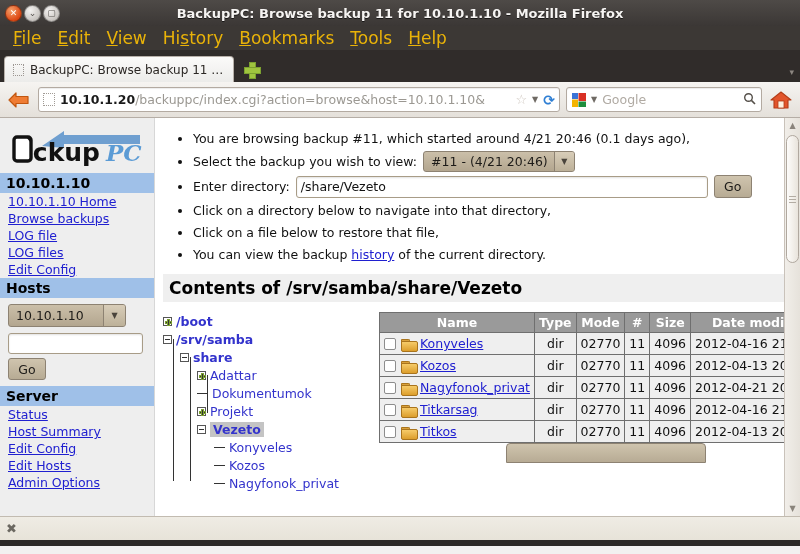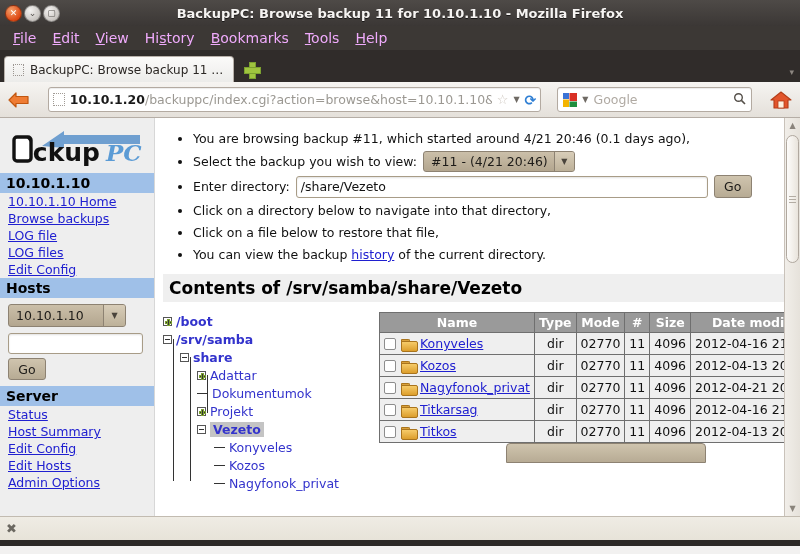--- a/index.html
+++ b/index.html
@@ -36,21 +36,21 @@
     pointer-events: none;
   }
   #window-title-inner { display: inline-block; }
 
   
   #menubar {
     height: 24px; background: #3c3835;
     display: flex; align-items: center; padding-left: 6px; gap: 2px;
   }
   .menu-item {
-    color: #f0abfc; font-size: 14px; padding: 2px 7px; border-radius: 2px;
+    color: #eab308; font-size: 17px; padding: 2px 7px; border-radius: 2px;
   }
   .menu-item span.u { text-decoration: underline; }
 
   
   #tabbar {
     height: 32px; background: #302c2a;
     display: flex; align-items: flex-end; padding-left: 4px; position: relative;
   }
   #tab0 {
     height: 26px; min-width: 230px; max-width: 230px;
@@ -80,21 +80,21 @@
   .plus::before { left: 5px; top: 0; width: 5px; height: 15px; }
   .plus::after  { top: 5px; left: 0; height: 5px; width: 15px; }
   #tabbar-arrow {
     position:absolute; right:6px; bottom:5px; color:#8d8781; font-size:9px;
   }
 
   
   #navbar {
     height: 36px; background: linear-gradient(to bottom,#f6f4f1,#e4e0da);
     border-bottom: 1px solid #b5ada5;
-    display: flex; align-items: center; gap: 16px; padding: 0 6px;
+    display: flex; align-items: center; gap: 6px; padding: 0 6px;
   }
   #back-button { width: 26px; height: 26px; display:flex; align-items:center; justify-content:center; }
   .urlbox {
     flex: 1 1 auto; height: 25px;
     background: #fff; border: 1px solid #b3aaa1; border-radius: 3px;
     display: flex; align-items: center; padding: 0 4px; gap: 5px;
     box-shadow: inset 0 1px 1px rgba(0,0,0,.08);
     overflow: hidden;
   }
   .site-ident {

